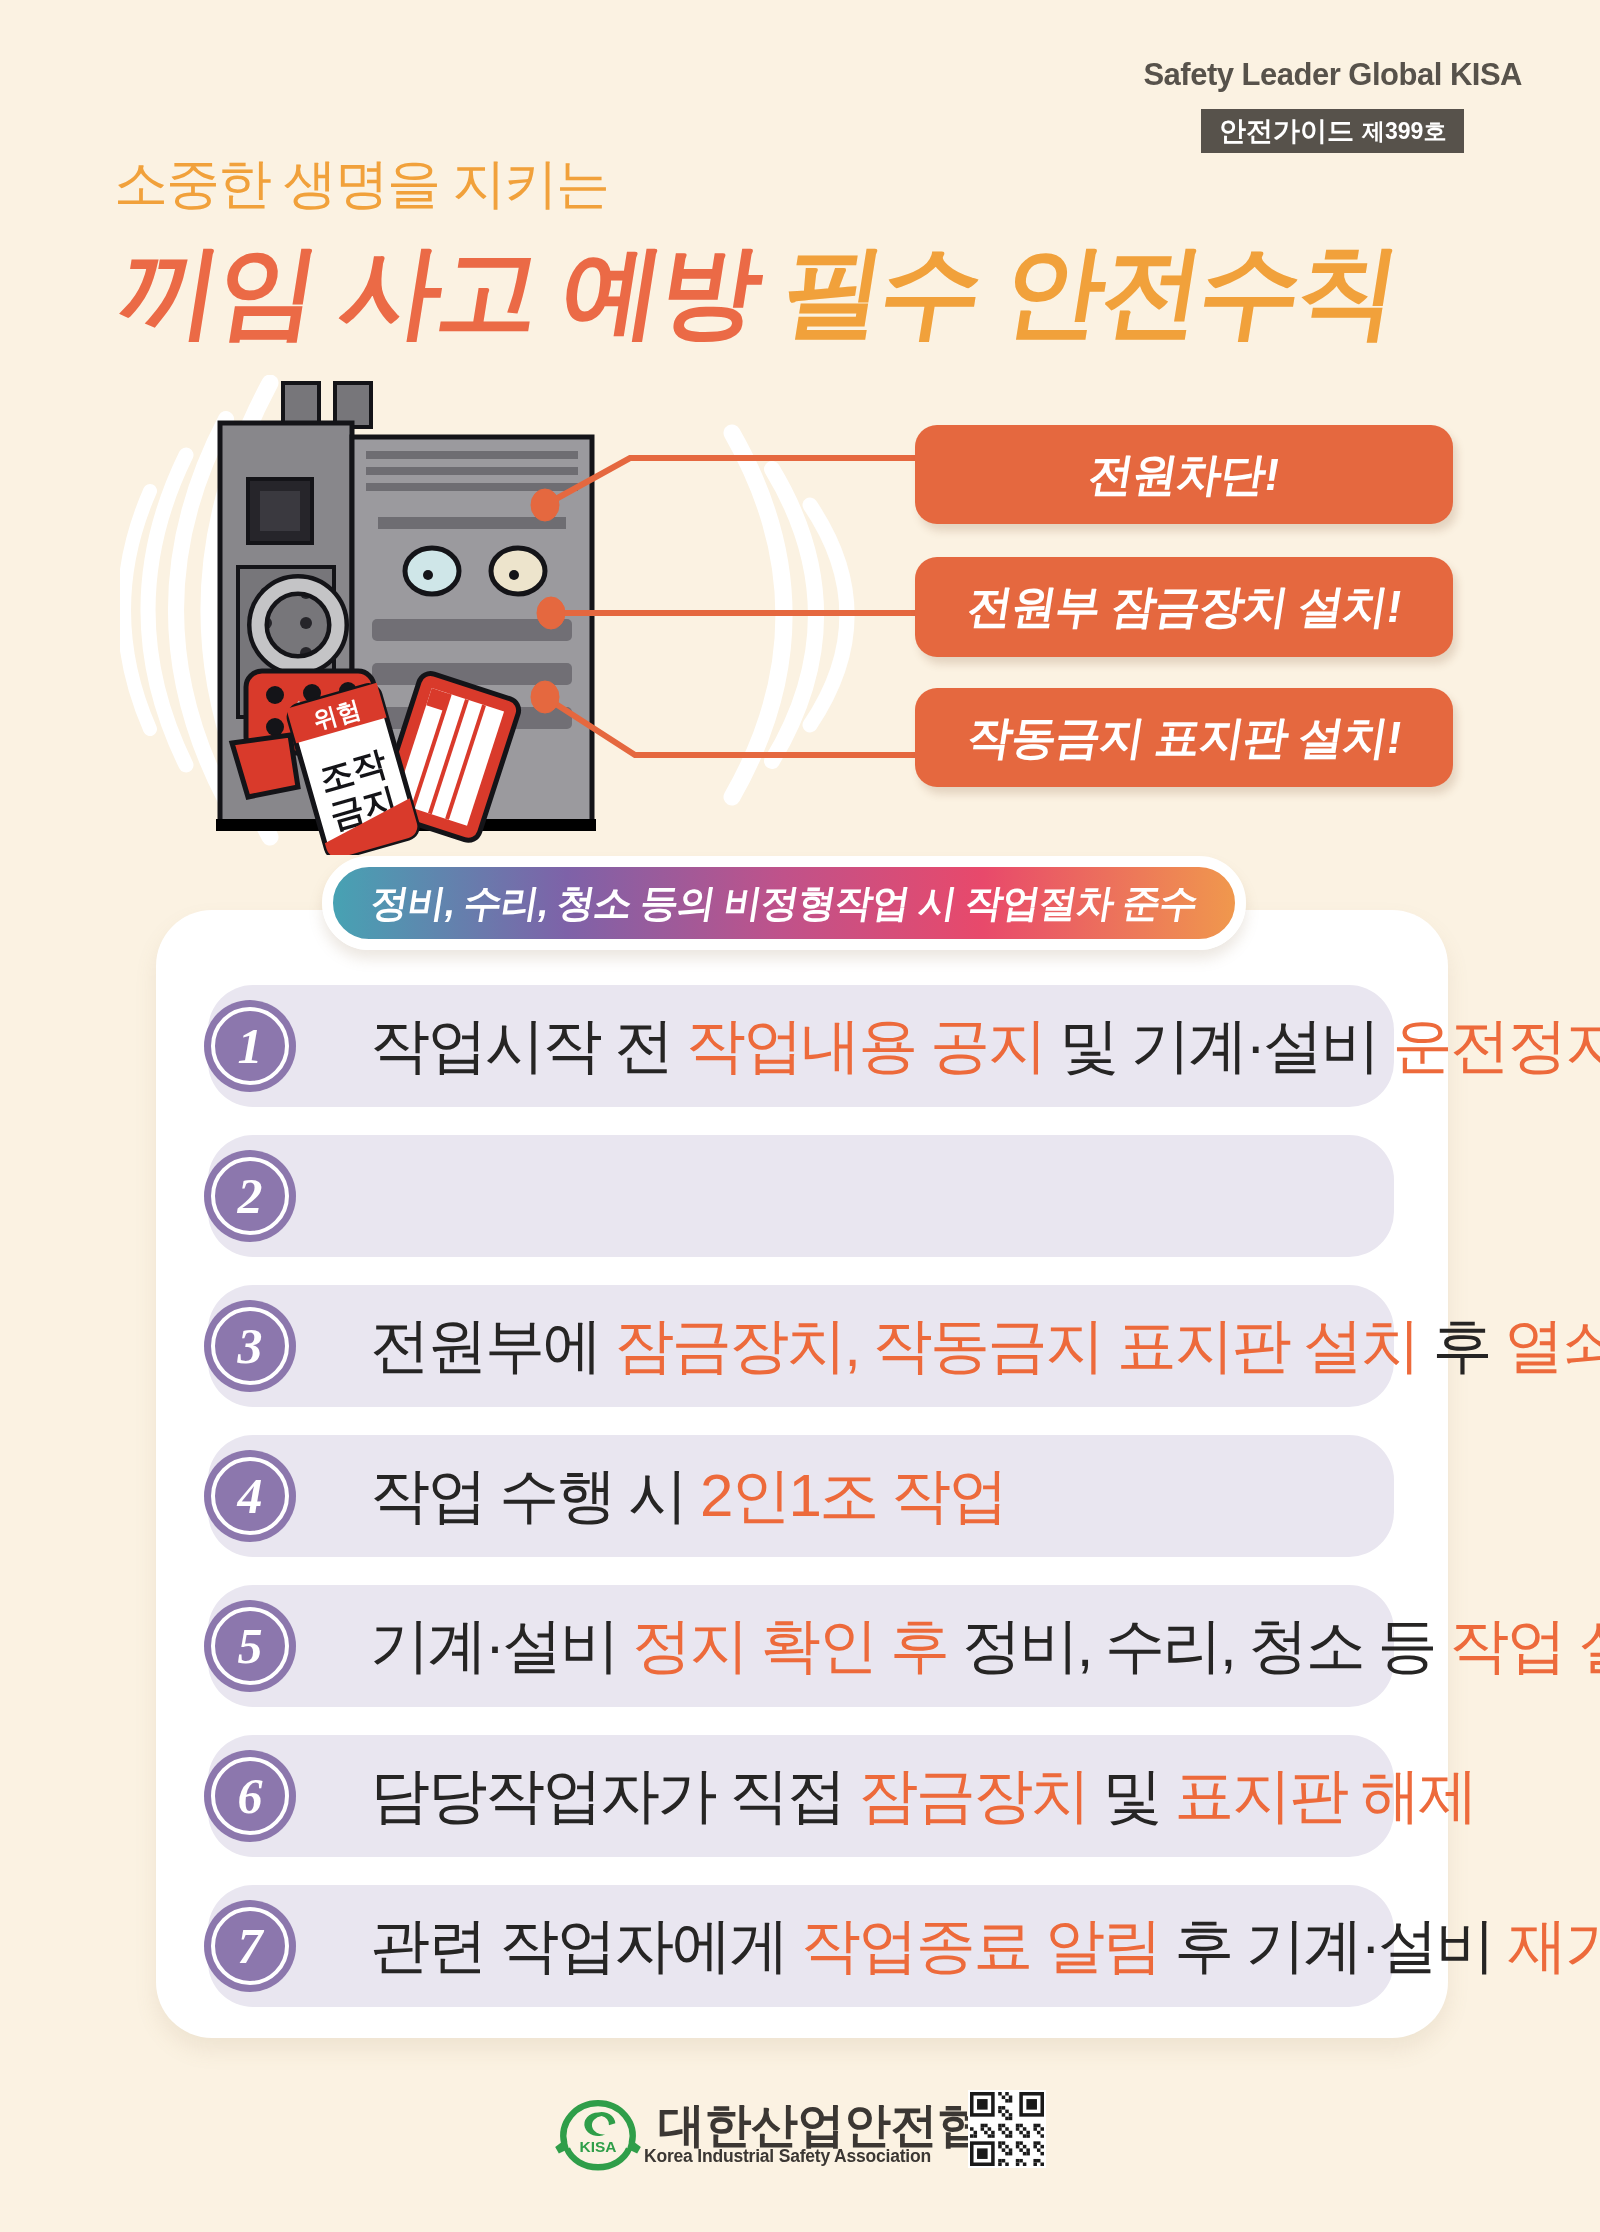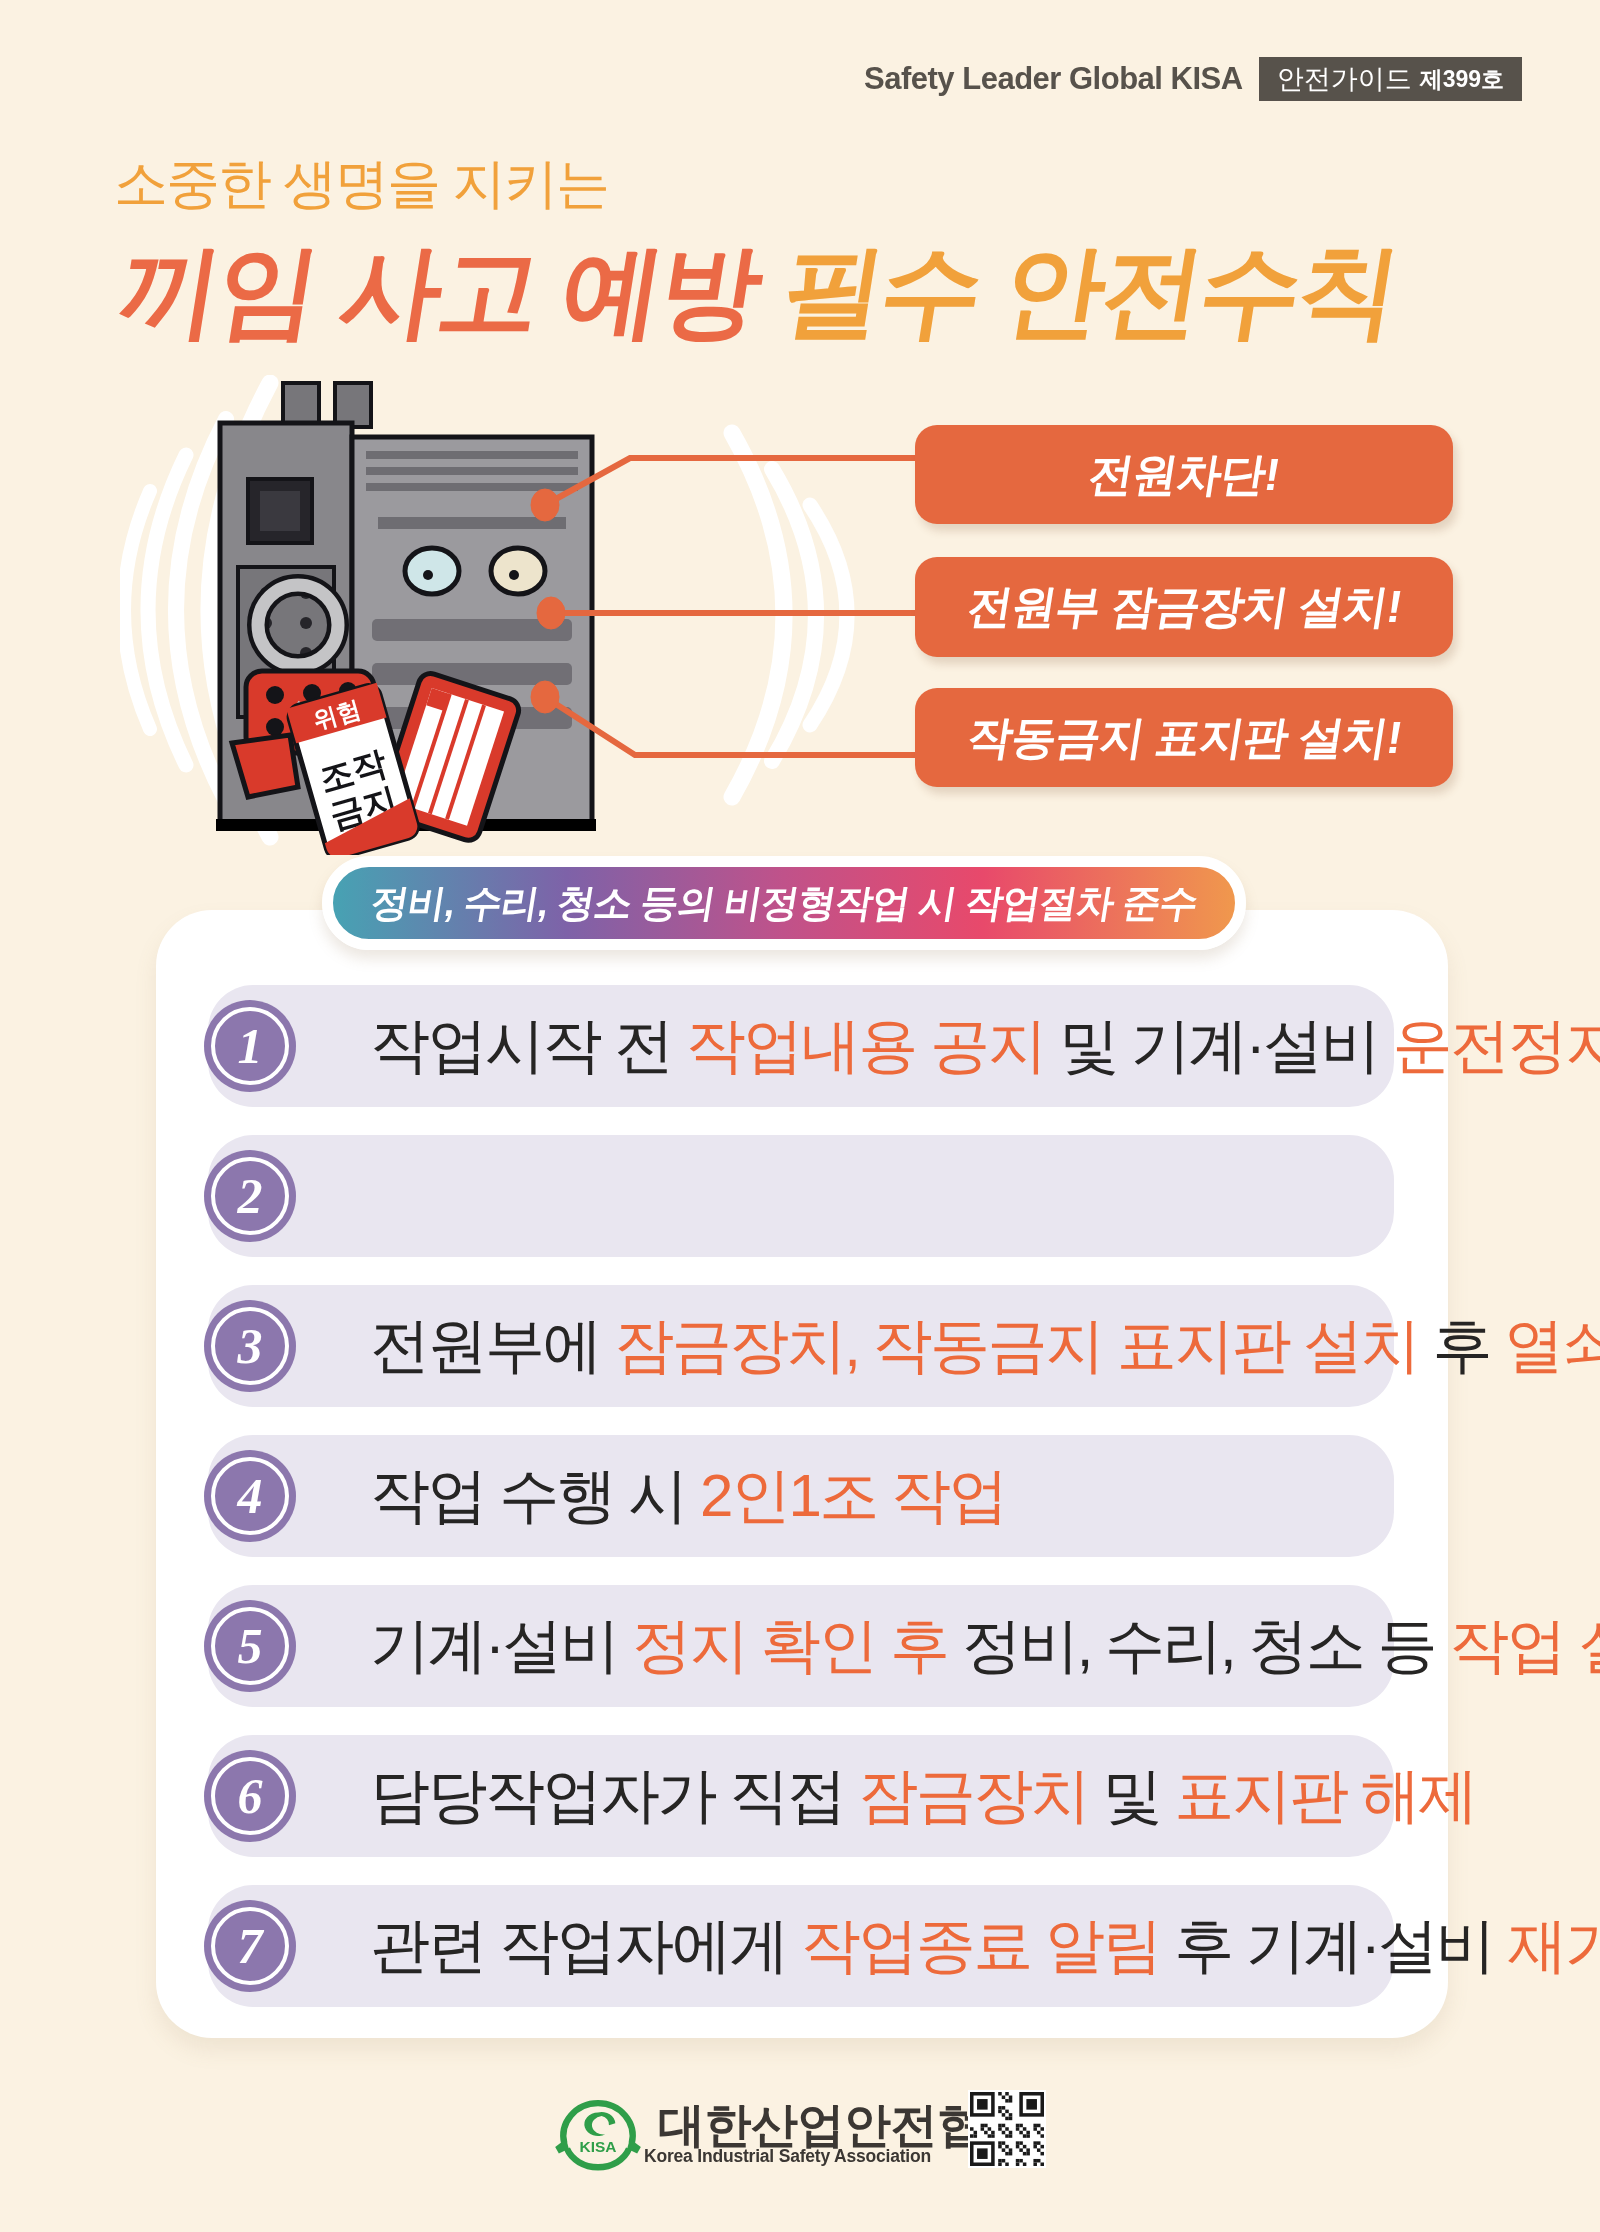--- a/index.html
+++ b/index.html
@@ -2,25 +2,25 @@
 <html><head>
 <meta charset="utf-8">
 <style>
   html,body{margin:0;padding:0;}
   body{background:#d8d4cc;font-family:"Liberation Sans", sans-serif;}
   .page{
     position:relative;width:1600px;height:2232px;margin:0 auto;
     background:#FBF2E2;overflow:hidden;
   }
   
-  .header{position:absolute;top:57px;right:78px;display:flex;align-items:center;gap:16px;}
+  .header{position:absolute;top:57px;right:78px;display:flex;align-items:center;gap:16px;flex-direction:column;}
   .brand{font-size:31px;font-weight:700;color:#57524B;letter-spacing:-0.5px;}
   .guide-badge{background:#57524B;color:#fff;display:flex;align-items:center;gap:8px;
     padding:7px 18px;height:30px;}
-  .guide-badge .b-main{font-size:27px;font-weight:400;}
+  .guide-badge .b-main{font-size:27px;font-weight:700;}
   .guide-badge .b-sub{font-size:23px;font-weight:700;}
   
   .subtitle{position:absolute;left:114px;top:148px;font-size:54px;font-weight:400;color:#F1A13B;letter-spacing:-2px;}
   .title{position:absolute;left:112px;top:238px;font-size:101px;font-weight:700;line-height:1.05;
     letter-spacing:-3px;transform:skewX(-9deg);transform-origin:0 100%;white-space:nowrap;}
   .title .t1{color:#EB6A46;}
   .title .t2{color:#F1A13B;}
   
   .scene{position:absolute;left:120px;top:375px;width:800px;height:480px;}
   

